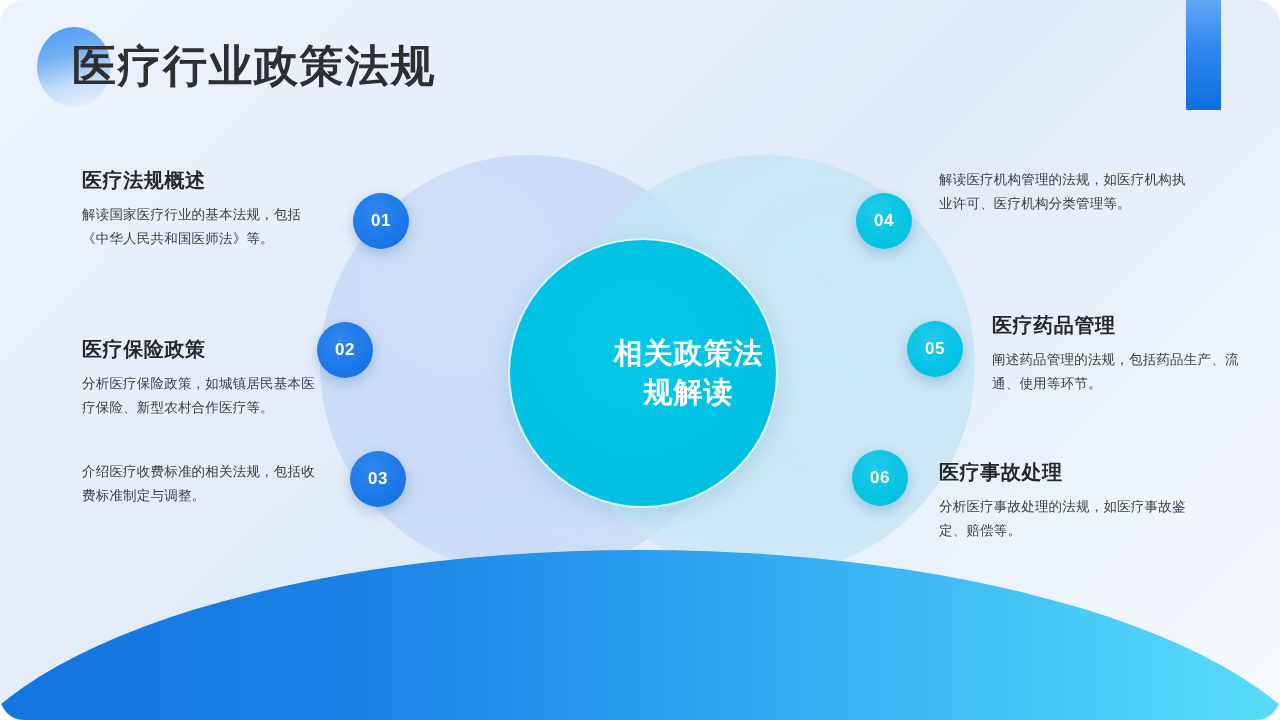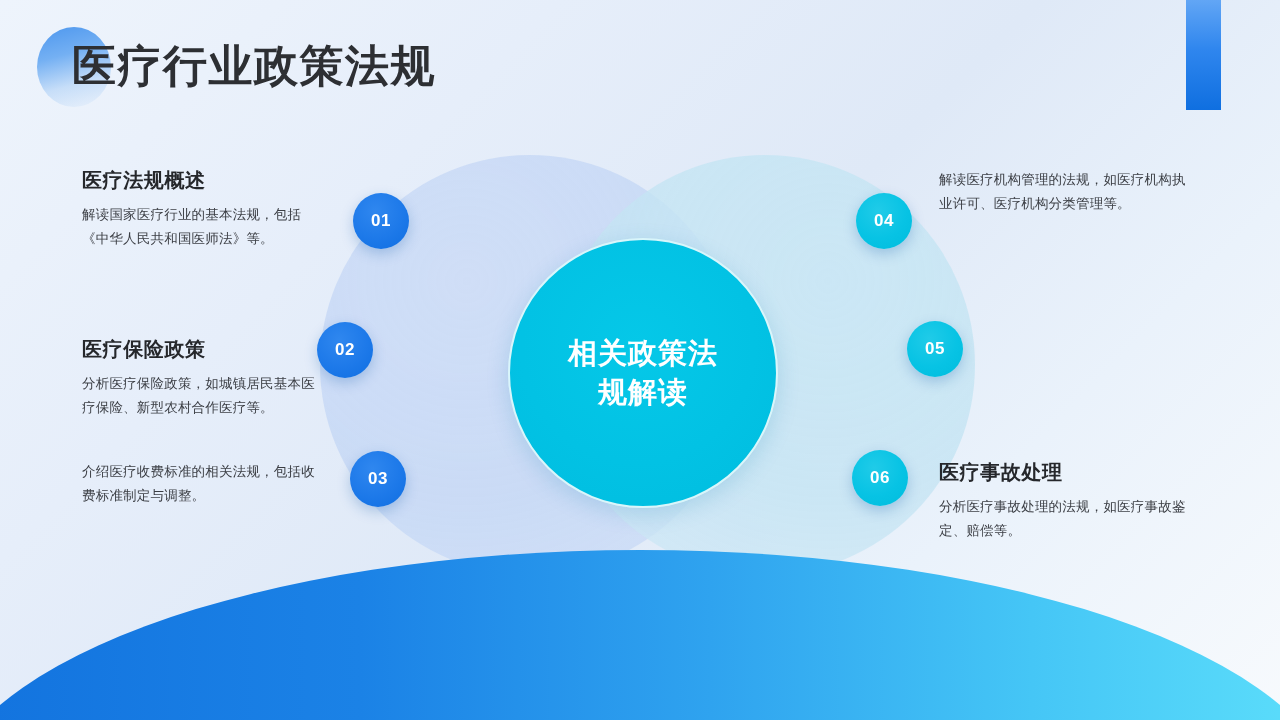--- a/index.html
+++ b/index.html
@@ -13,20 +13,21 @@
     font-family: "Liberation Sans", "DejaVu Sans", sans-serif;
   }
 
   #slide {
     position: relative;
     width: 1280px;
     height: 720px;
     overflow: hidden;
     background:
       linear-gradient(135deg, #eef4fc 0%, #e6eefa 28%, #dfe9f7 52%, #eaf2fb 74%, #f7fafd 100%);
+    border-radius: 24px;
   }
 
   
   .bg-venn-left {
     position: absolute;
     left: 320px;
     top: 155px;
     width: 420px;
     height: 420px;
     border-radius: 50%;
@@ -92,21 +93,21 @@
     left: 508px;
     top: 238px;
     width: 270px;
     height: 270px;
     border-radius: 50%;
     background: radial-gradient(circle at 48% 40%, #05c8e8 0%, #02c2e4 55%, #00bddf 100%);
     border: 2px solid rgba(255,255,255,0.85);
     box-shadow: 0 6px 22px rgba(9,120,180,0.18);
     display: flex;
     align-items: center;
-    justify-content: center;
+    justify-content: flex-end;
     box-sizing: border-box;
   }
   .center-label {
     color: #ffffff;
     font-size: 29px;
     font-weight: 700;
     line-height: 1.35;
     text-align: center;
     letter-spacing: 1px;
     width: 175px;
@@ -180,20 +181,24 @@
     <div class="item-title">医疗保险政策</div>
     <div class="item-desc">分析医疗保险政策，如城镇居民基本医疗保险、新型农村合作医疗等。</div>
   </div>
   <div class="item-block" style="left:82px; top:460px;">
     <div class="item-desc">介绍医疗收费标准的相关法规，包括收费标准制定与调整。</div>
   </div>
 
   <div class="item-block right-col" style="left:939px; top:168px;">
     <div class="item-desc">解读医疗机构管理的法规，如医疗机构执业许可、医疗机构分类管理等。</div>
   </div>
+  <div class="item-block right-col" style="left:992px; top:313px;">
+    <div class="item-title">医疗药品管理</div>
+    <div class="item-desc">阐述药品管理的法规，包括药品生产、流通、使用等环节。</div>
+  </div>
   <div class="item-block right-col" style="left:939px; top:460px;">
     <div class="item-title">医疗事故处理</div>
     <div class="item-desc">分析医疗事故处理的法规，如医疗事故鉴定、赔偿等。</div>
   </div>
 
   <div class="badge blue" style="left:353px; top:193px;">
     <span>01</span>
   </div>
   <div class="badge blue" style="left:317px; top:322px;">
     <span>02</span>

